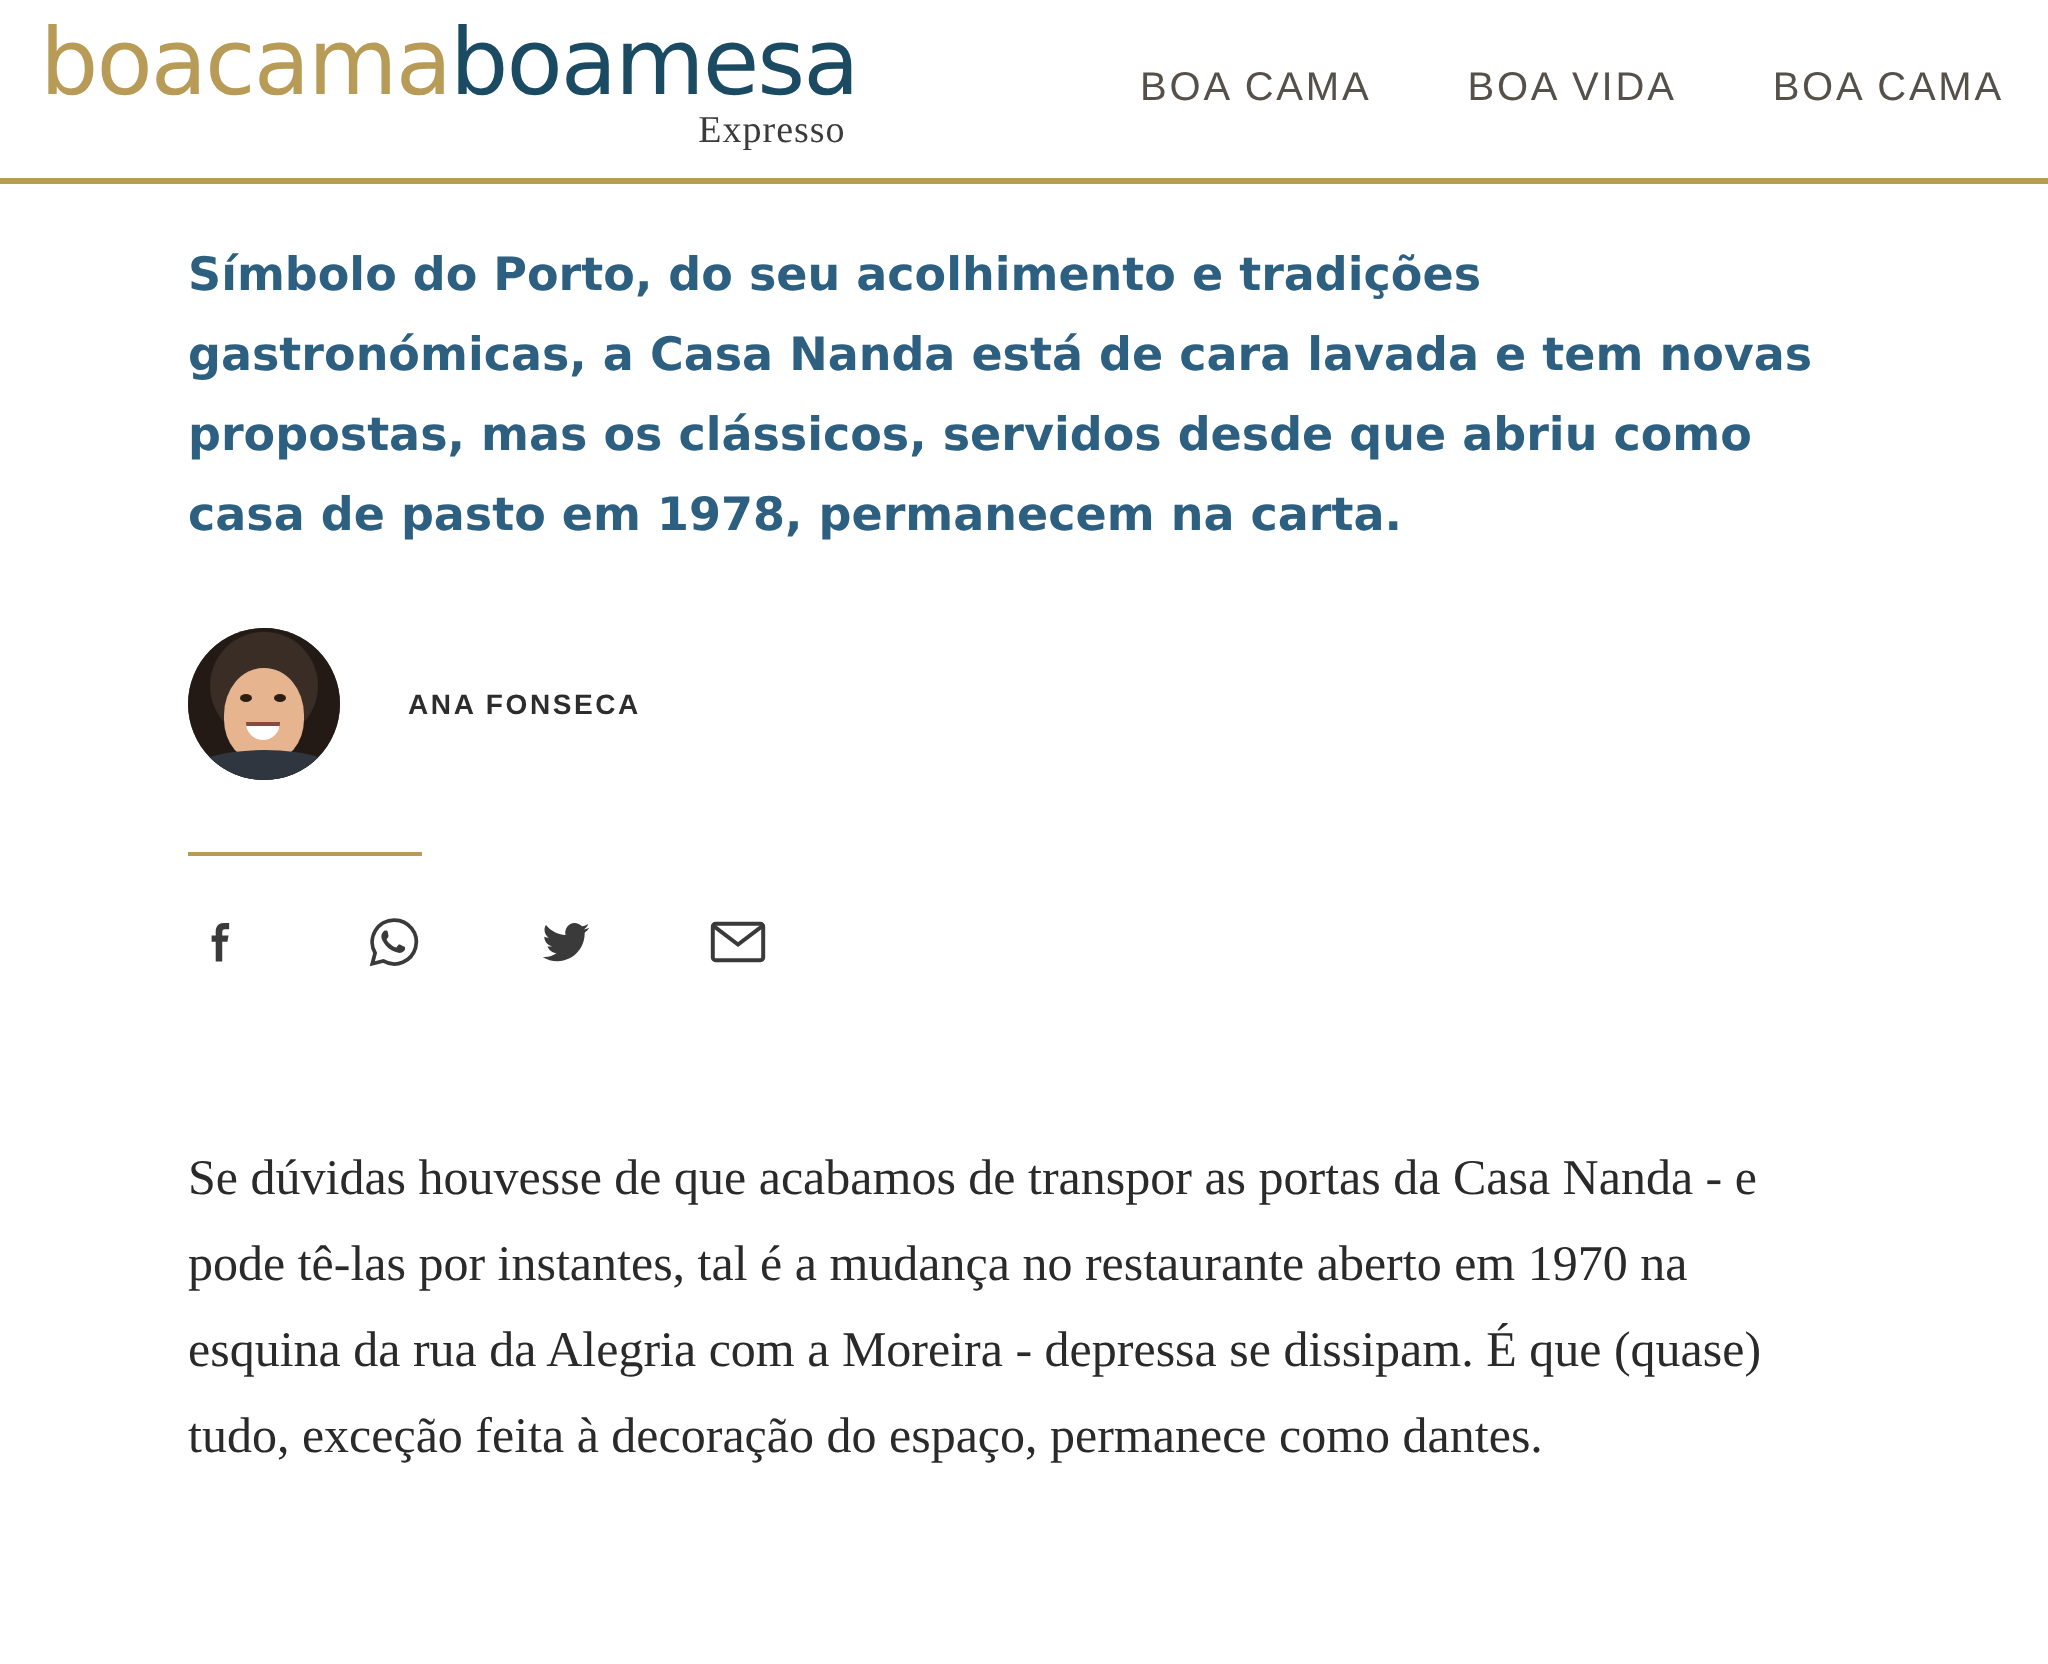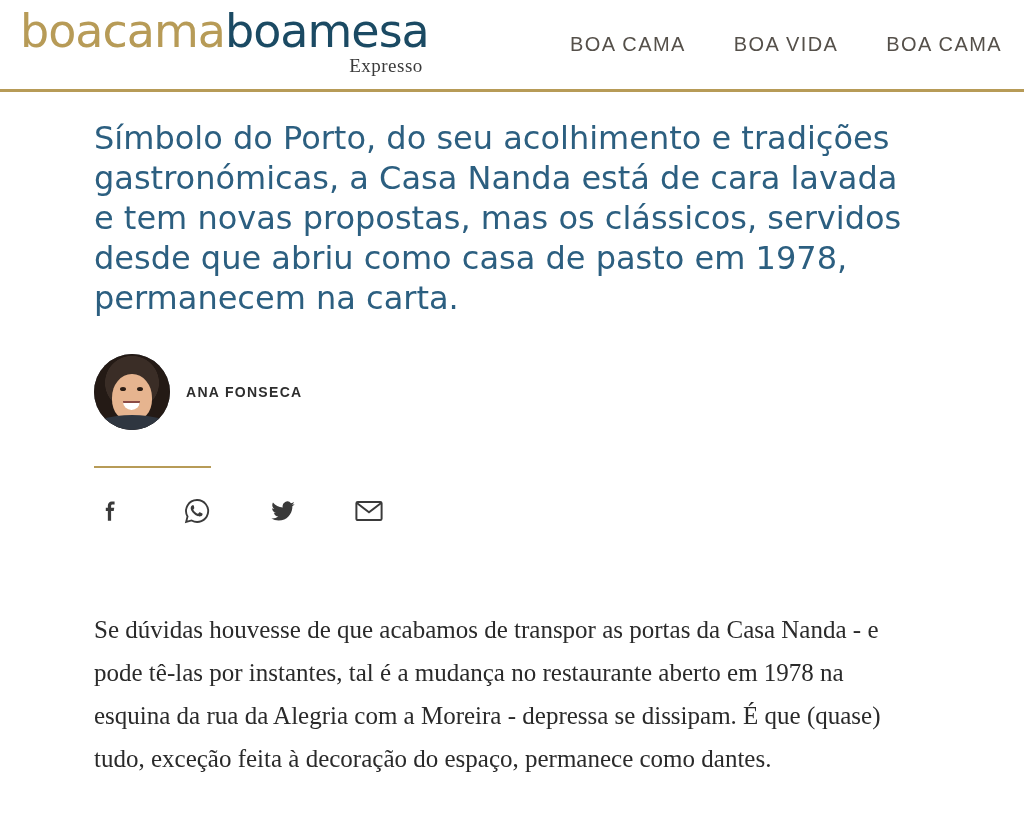--- a/index.html
+++ b/index.html
@@ -65,31 +65,31 @@
   }
 
   
   .article {
     padding: 0 20px;
   }
   .lede {
     margin: 26px 0 0 74px;
     max-width: 820px;
     font-family: "DejaVu Sans", sans-serif;
-    font-size: 32px;
+    font-size: 23px;
     line-height: 40px;
     color: #2c5f80;
-    font-weight: 400;
+    font-weight: 700;
   }
 
   .byline {
     margin: 36px 0 0 74px;
     display: flex;
     align-items: center;
-    gap: 16px;
+    gap: 34px;
   }
   .avatar {
     width: 76px; height: 76px;
     border-radius: 50%;
     overflow: hidden;
     flex: none;
     background: #4a4f57;
     position: relative;
   }
   .avatar .hair {
@@ -235,15 +235,15 @@
       <span>
         <svg width="28" height="26" viewBox="0 0 24 22" aria-hidden="true">
           <rect x="1.2" y="3.2" width="21.6" height="15.6" rx="1.2" fill="none" stroke="currentColor" stroke-width="1.7"></rect>
           <path d="M1.6 4.2 12 12.1 22.4 4.2" fill="none" stroke="currentColor" stroke-width="1.7"></path>
         </svg>
       </span>
     </div>
 
   </div>
 
-  <p class="body-text">Se dúvidas houvesse de que acabamos de transpor as portas da Casa Nanda - e pode tê-las por instantes, tal é a mudança no restaurante aberto em 1978 na esquina da rua da Alegria com a Moreira - depressa se dissipam. É que (quase) tudo, exceção feita à decoração do espaço, permanece como dantes.</p>
+  <p class="body-text">Se dúvidas houvesse de que acabamos de transpor as portas da Casa Nanda - e pode tê-las por instantes, tal é a mudança no restaurante aberto em 1970 na esquina da rua da Alegria com a Moreira - depressa se dissipam. É que (quase) tudo, exceção feita à decoração do espaço, permanece como dantes.</p>
 
 </main>
 
 </body></html>

